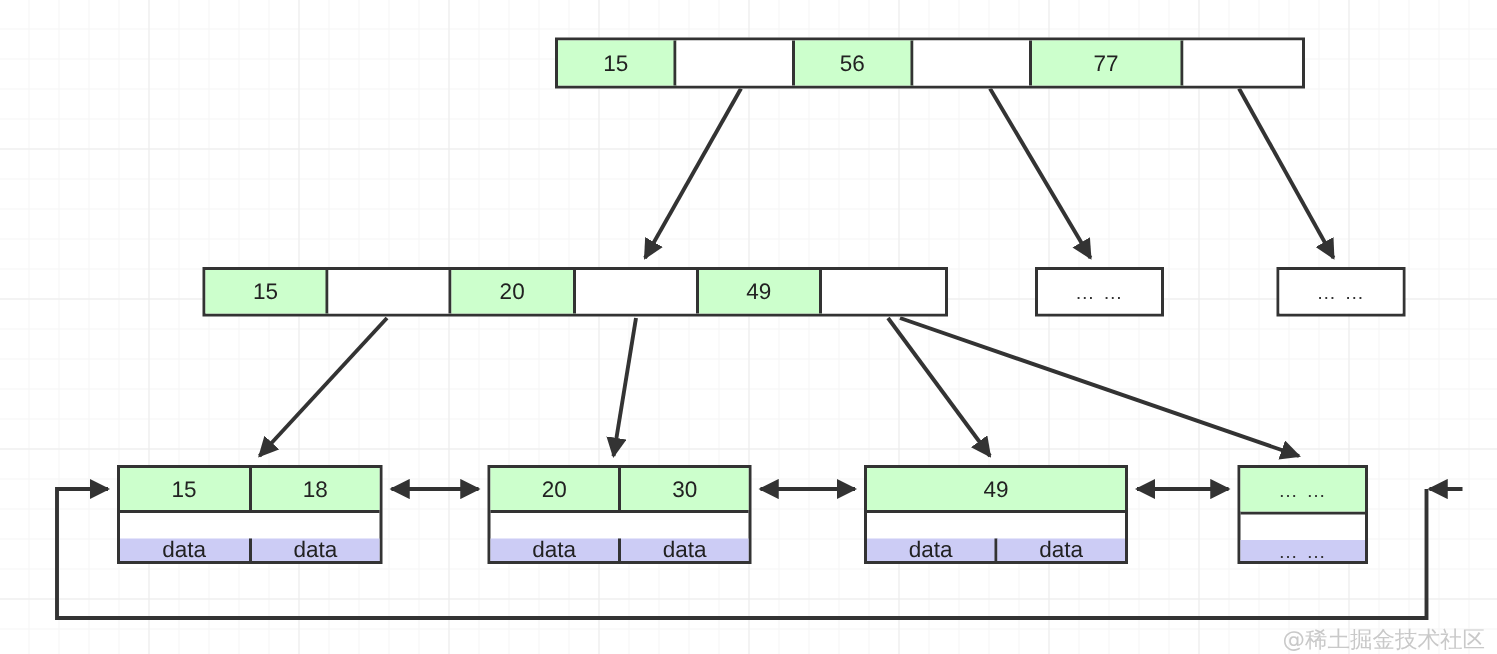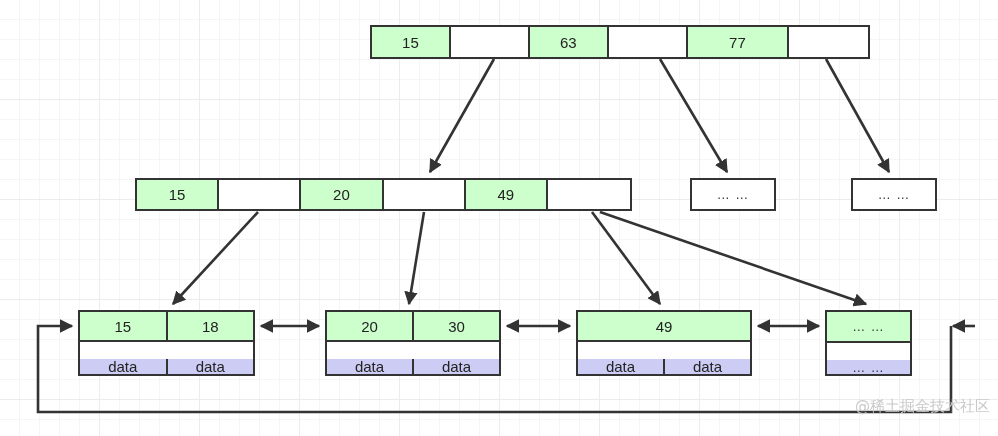--- a/index.html
+++ b/index.html
@@ -83,21 +83,21 @@
     line-height: 1;
   }
   .leaf-cell:last-child { border-right: none; }
   .leaf-row.keys .leaf-cell { background: #ccffcc; }
   .leaf-row.payload .leaf-cell { background: #ccccf5; margin-top: 17px; }
   .leaf-cell.dots { font-size: 13px; letter-spacing: 1px; color: #333; }
 
   .watermark {
     position: absolute;
     right: 8px;
-    bottom: 20px;
+    bottom: 0;
     font-size: 15px;
     color: #c9c9c9;
     z-index: 2;
     white-space: nowrap;
     font-family: "DejaVu Sans", sans-serif;
   }
 </style>
 </head>
 <body>
 
@@ -129,21 +129,21 @@
       <line x1="758" y1="326" x2="819" y2="326" marker-start="url(#arrow-start)" marker-end="url(#arrow)"></line>
 
       <polyline points="951,326 951,412 38,412 38,326 72,326" marker-end="url(#arrow)"></polyline>
       <polyline points="975,326 953,326" marker-end="url(#arrow)"></polyline>
     </g>
   </svg>
 
   <div class="node" style="left:370px; top:25px; width:500px; height:34px;">
     <div class="cell key" style="width:83px">15</div>
     <div class="cell blank" style="width:83px"></div>
-    <div class="cell key" style="width:83px">63</div>
+    <div class="cell key" style="width:83px">56</div>
     <div class="cell blank" style="width:83px"></div>
     <div class="cell key" style="width:107px">77</div>
     <div class="cell blank" style="width:83px"></div>
   </div>
 
   <div class="node" style="left:135px; top:178px; width:497px; height:33px;">
     <div class="cell key" style="width:82.5px">15</div>
     <div class="cell blank" style="width:82.5px"></div>
     <div class="cell key" style="width:82.5px">20</div>
     <div class="cell blank" style="width:82.5px"></div>

